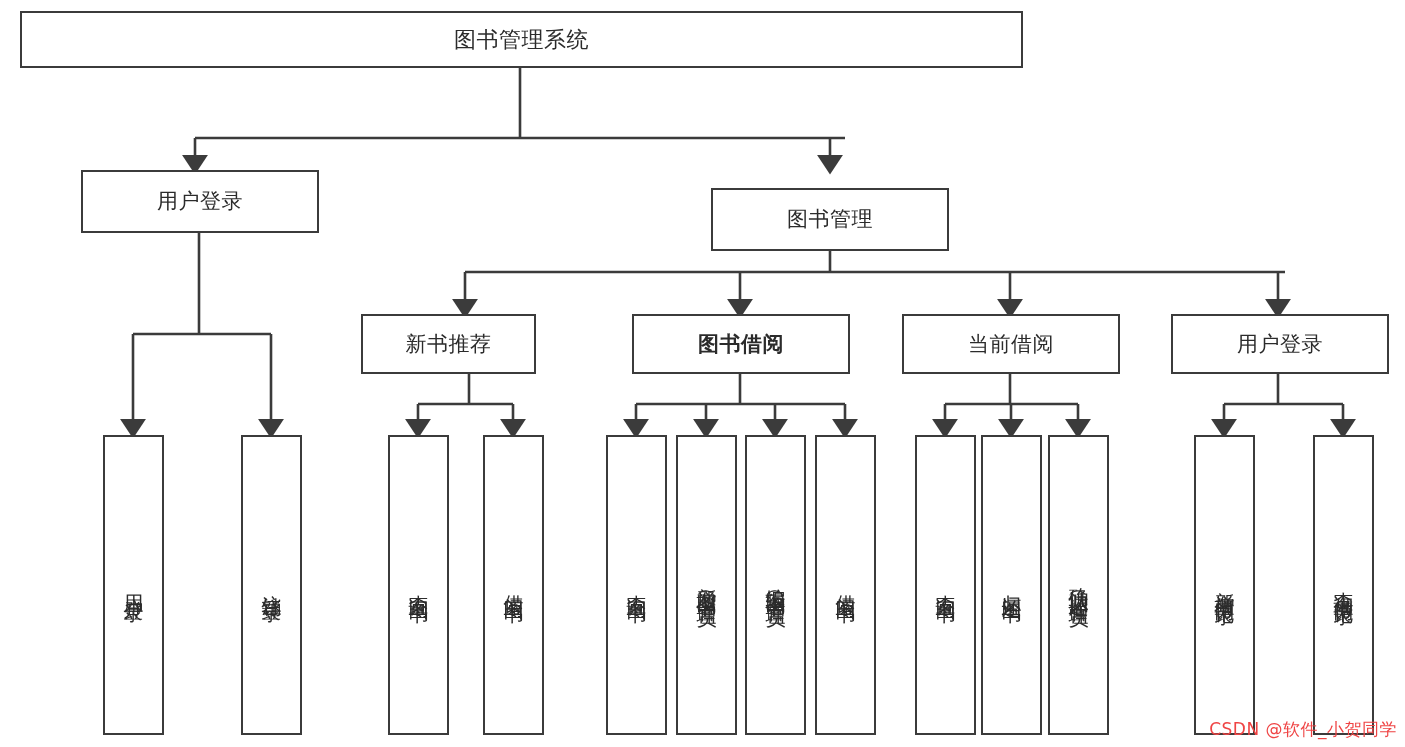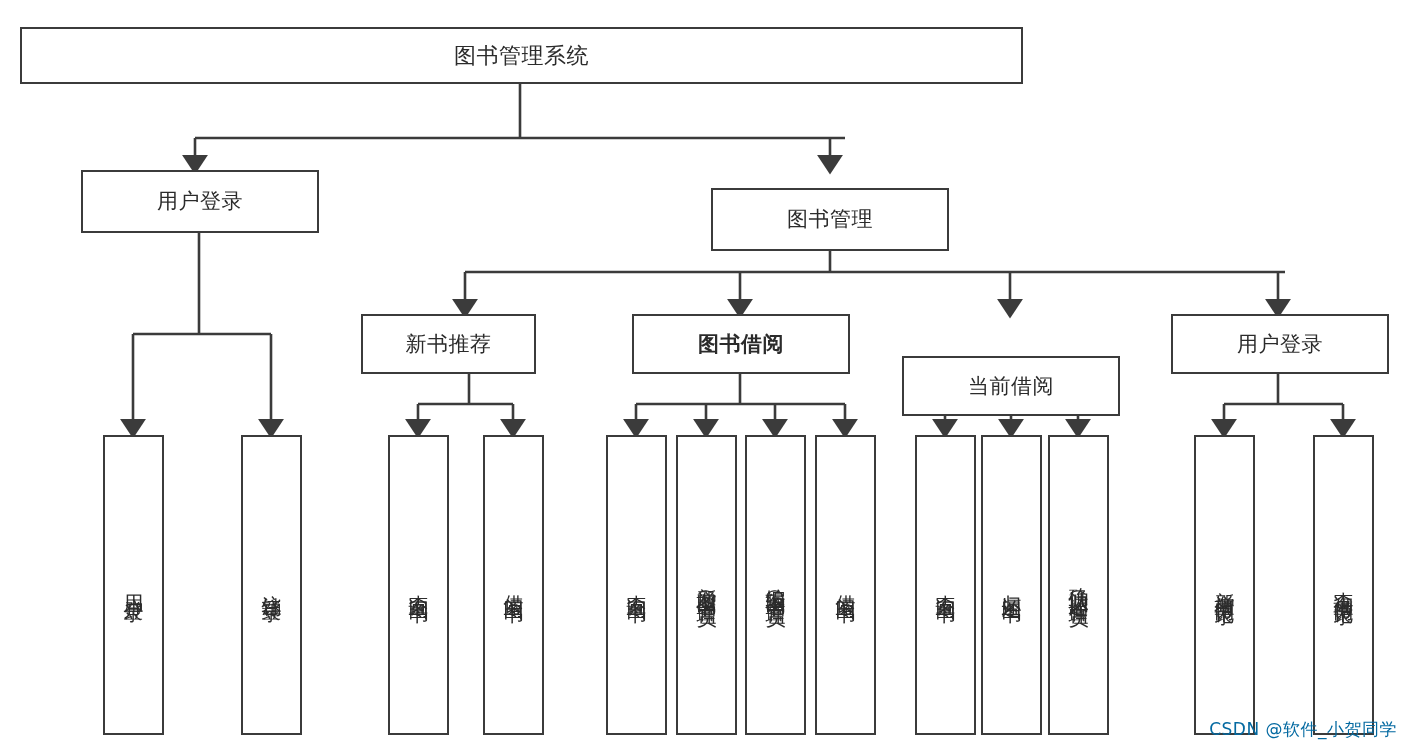--- a/index.html
+++ b/index.html
@@ -54,21 +54,21 @@
     writing-mode: vertical-rl;
     text-orientation: upright;
     white-space: normal;
     display: block;
   }
   .watermark {
     position: absolute;
     right: 8px;
     bottom: 6px;
     font-size: 17px;
-    color: #0369a1;
+    color: #ef4444;
     letter-spacing: 0.5px;
     white-space: nowrap;
     user-select: none;
   }
 </style>
 </head>
 <body>
 
 <div id="canvas">
 
@@ -115,38 +115,38 @@
       <path d="M1011,404 L1011,422" marker-end="url(#arw)"></path>
       <path d="M1078,404 L1078,422" marker-end="url(#arw)"></path>
 
       <path d="M1278,374 L1278,404"></path>
       <path d="M1224,404 L1343,404"></path>
       <path d="M1224,404 L1224,422" marker-end="url(#arw)"></path>
       <path d="M1343,404 L1343,422" marker-end="url(#arw)"></path>
     </g>
   </svg>
 
-  <div class="node h root" style="left:20px; top:27px; width:1003px; height:57px;">
+  <div class="node h root" style="left:20px; top:11px; width:1003px; height:57px;">
     <span>图书管理系统</span>
   </div>
 
   <div class="node h" style="left:81px; top:170px; width:238px; height:63px;">
     <span>用户登录</span>
   </div>
   <div class="node h" style="left:711px; top:188px; width:238px; height:63px;">
     <span>图书管理</span>
   </div>
 
   <div class="node h" style="left:361px; top:314px; width:175px; height:60px;">
     <span>新书推荐</span>
   </div>
   <div class="node h" style="left:632px; top:314px; width:218px; height:60px;font-weight:bold;">
     <span>图书借阅</span>
   </div>
-  <div class="node h" style="left:902px; top:314px; width:218px; height:60px;margin-top:42px;">
+  <div class="node h" style="left:902px; top:314px; width:218px; height:60px;">
     <span>当前借阅</span>
   </div>
   <div class="node h" style="left:1171px; top:314px; width:218px; height:60px;">
     <span>用户登录</span>
   </div>
 
   <div class="node v" style="left:103px; top:435px; width:61px; height:300px;">
     <span class="vtext">用户登录</span>
   </div>
   <div class="node v" style="left:241px; top:435px; width:61px; height:300px;">

